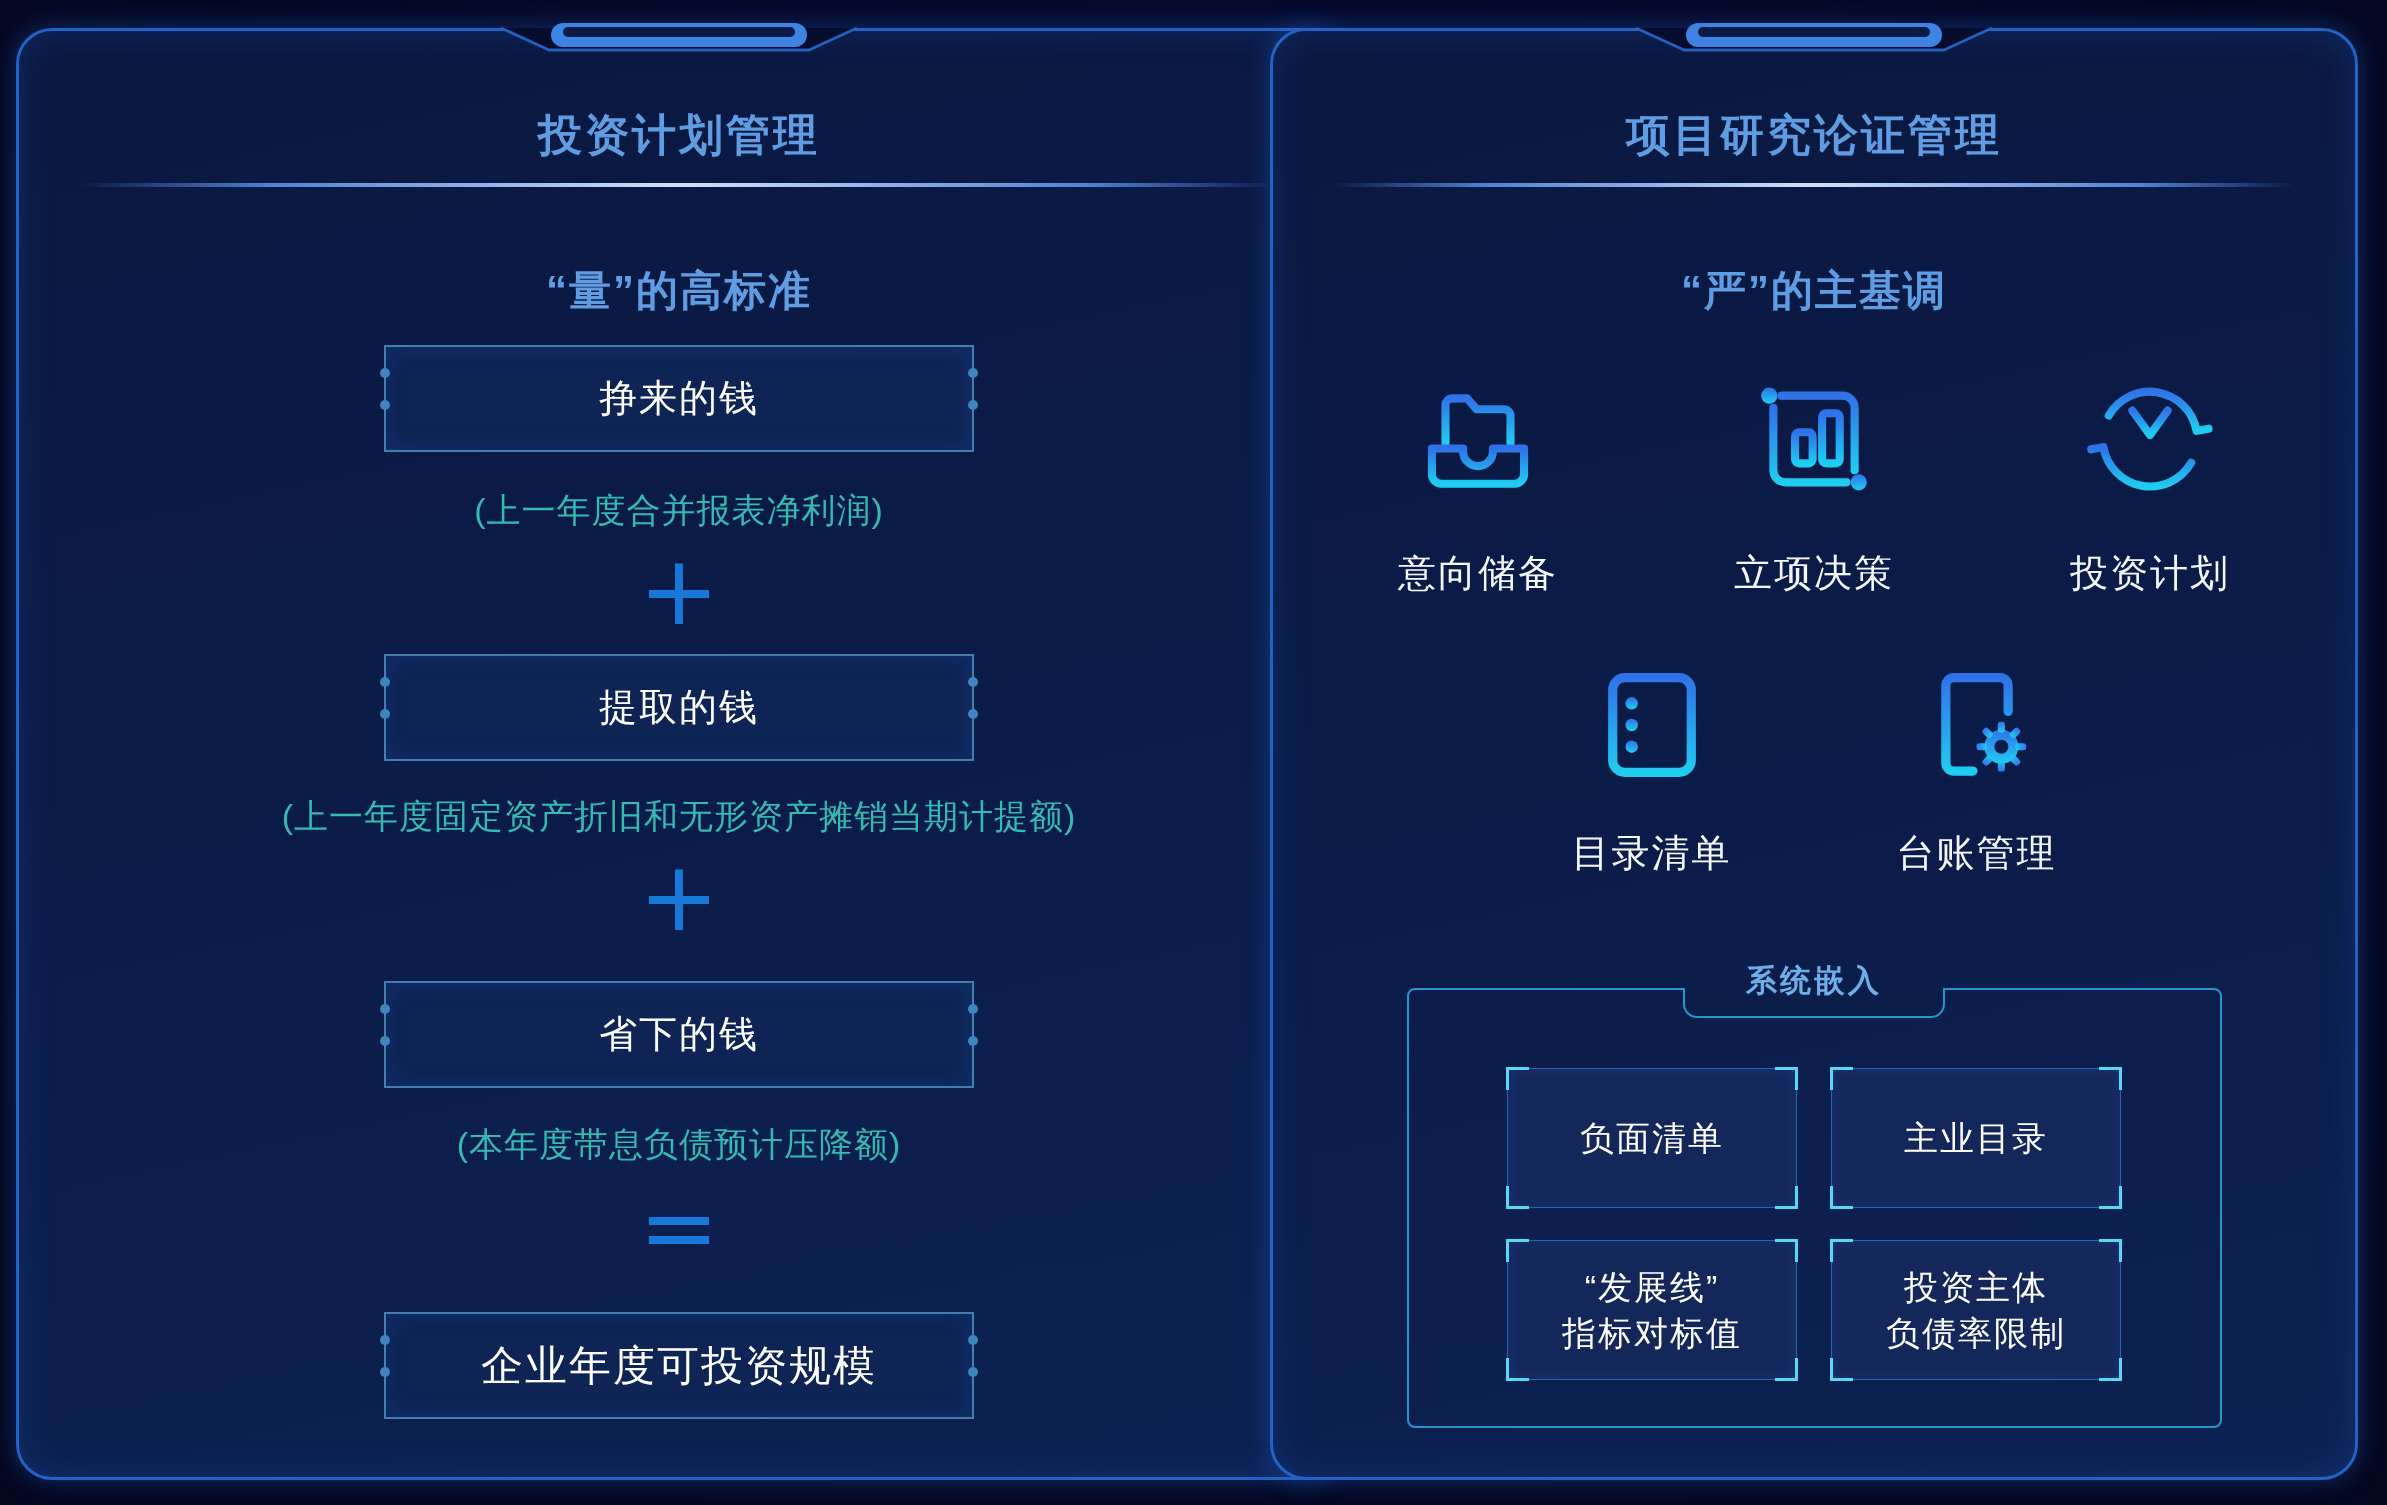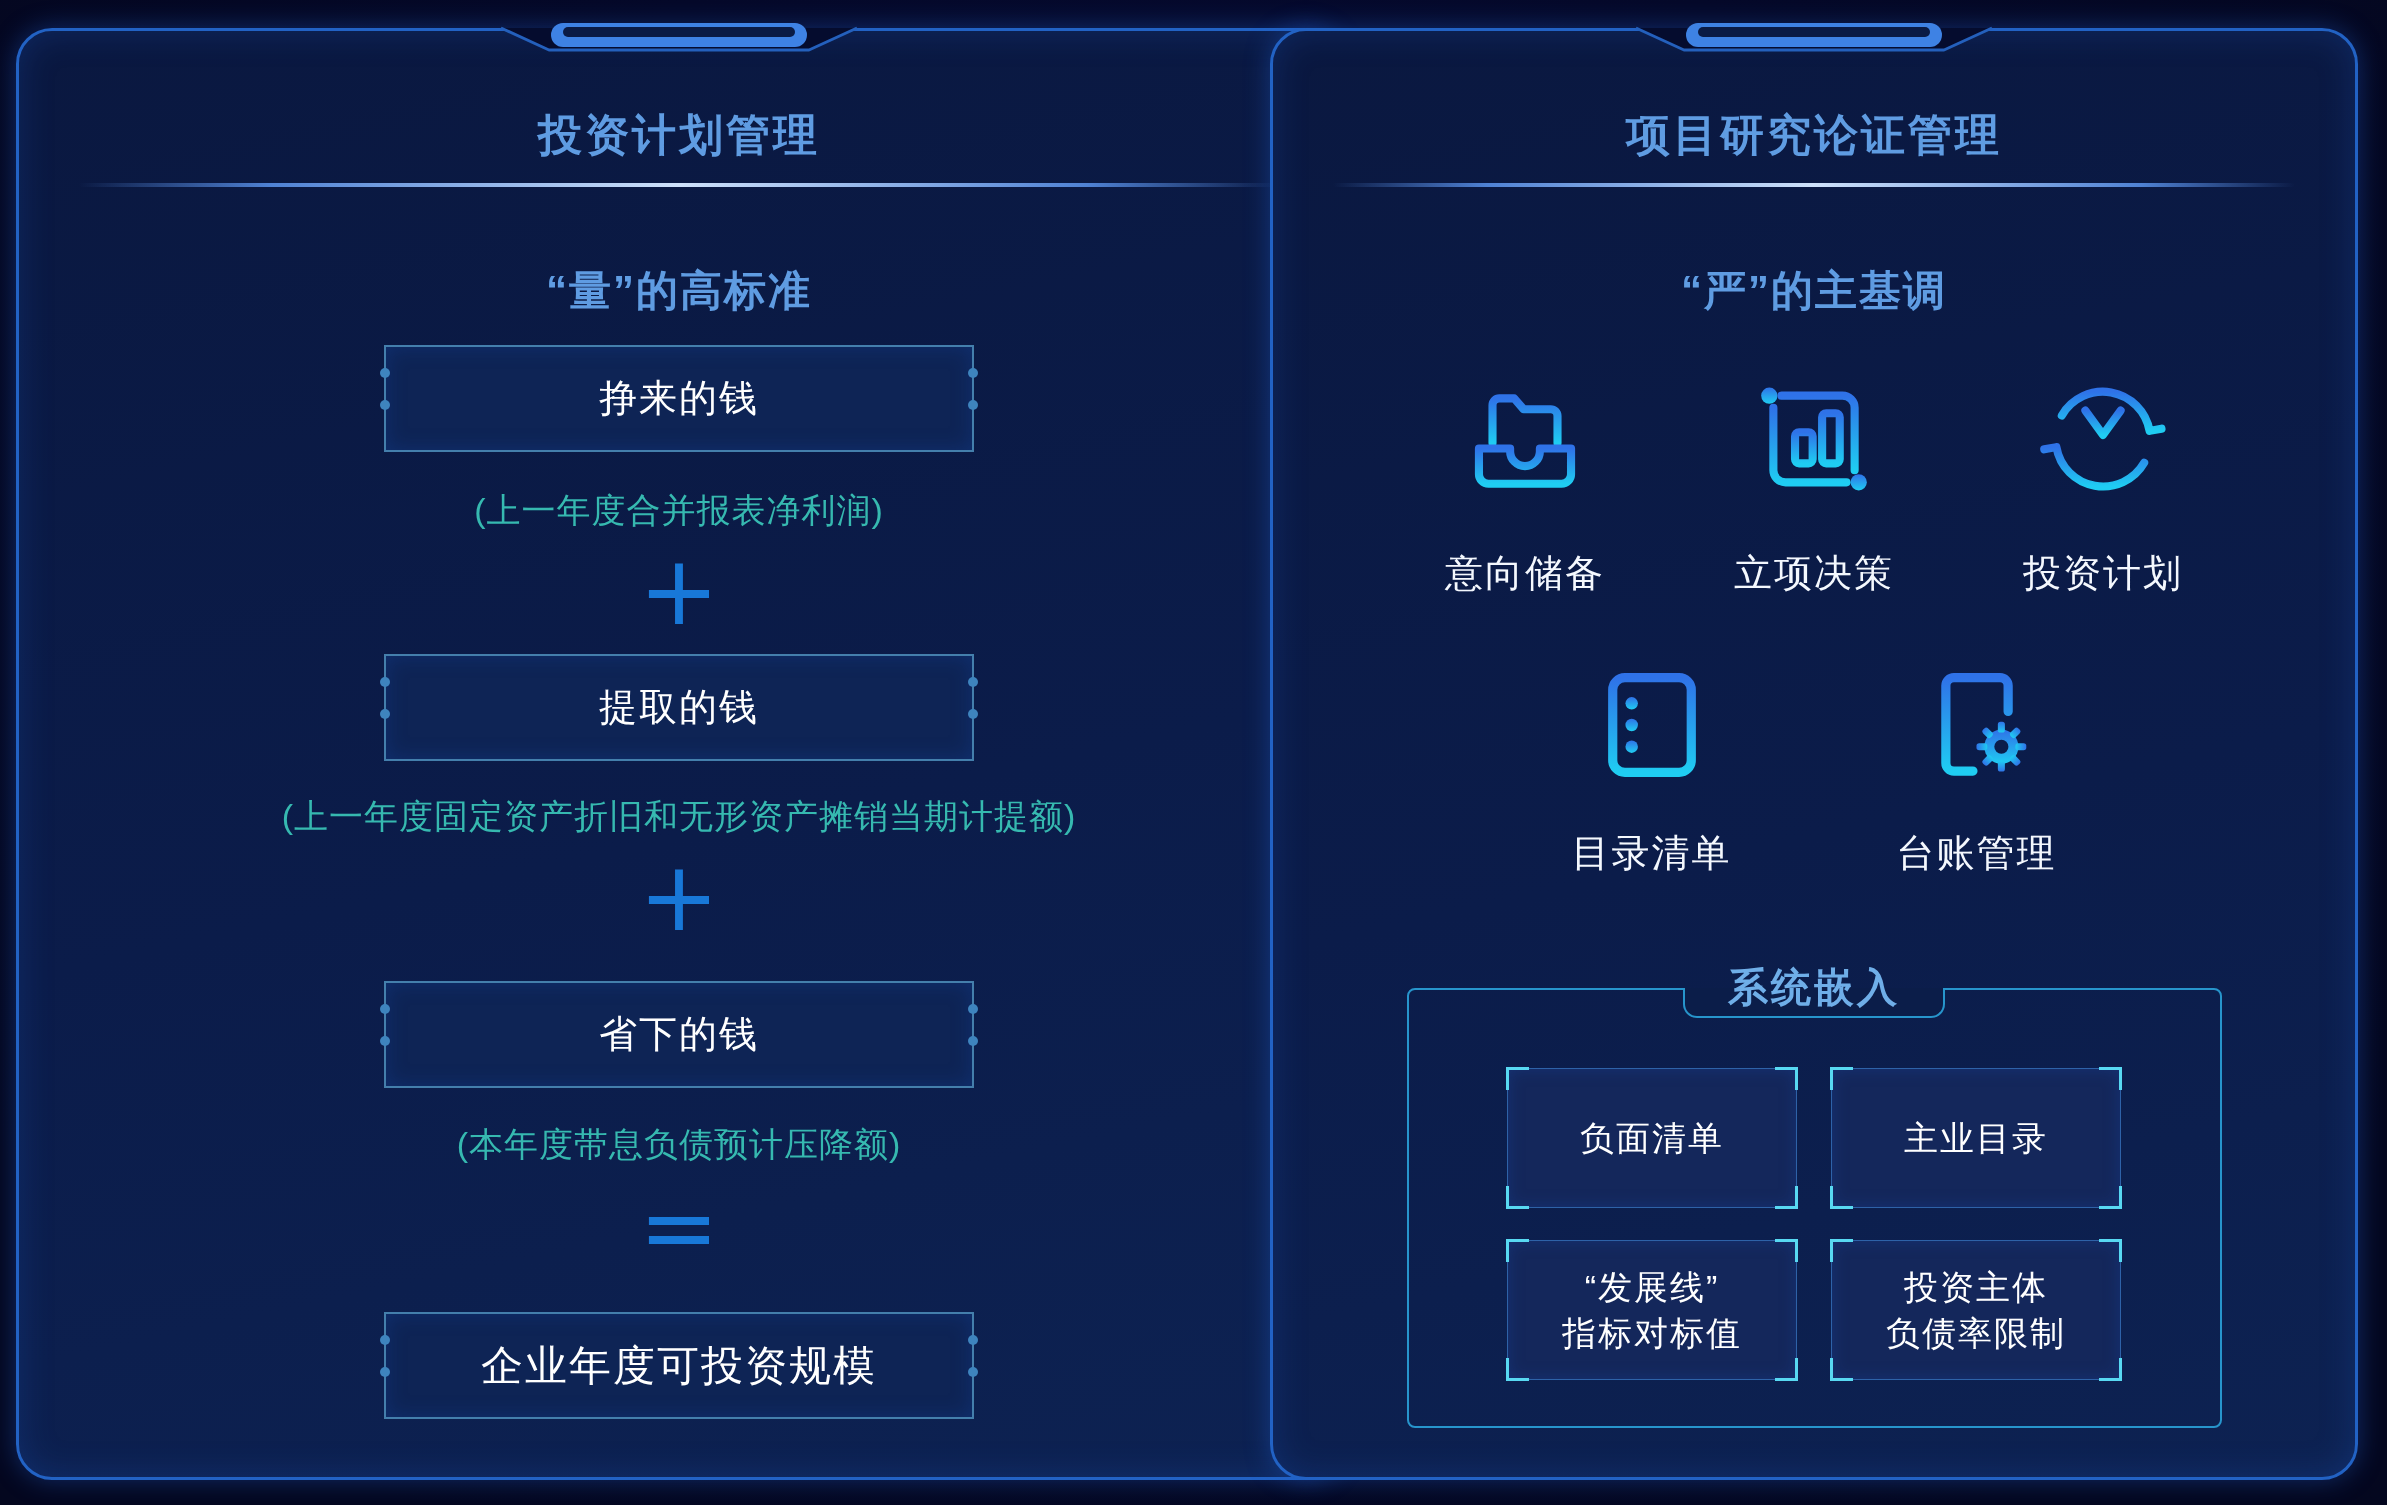--- a/index.html
+++ b/index.html
@@ -35,35 +35,35 @@
   .dot{position:absolute;width:10px;height:10px;border-radius:50%;background:#3e84be;}
   .dot.l{left:-6px}.dot.r{right:-6px}.dot.t{top:21px}.dot.b{top:53px}
   .caption{font-size:34px;line-height:44px;color:#36b9b0;text-align:center;letter-spacing:1px;}
   .op{height:60px;line-height:58px;text-align:center;color:#1878d8;
     font-size:96px;font-weight:400;font-family:"DejaVu Sans",sans-serif;}
   .mt46{margin-top:28px}.mt36{margin-top:36px}.mt30{margin-top:30px}.mt32{margin-top:32px}
   .mt33{margin-top:33px}.mt39{margin-top:53px}.mt34{margin-top:34px}
 
   
   .icon-row{display:flex;justify-content:center;}
-  .icon-row.r1{gap:69px;margin-top:57px;}
+  .icon-row.r1{gap:116px;margin-top:57px;}
   .icon-row.r2{gap:105px;margin-top:64px;}
   .icon-col{width:220px;display:flex;flex-direction:column;align-items:center;}
   .icon-col svg.pic{width:130px;height:130px;display:block;}
   .icon-label{margin-top:46px;font-size:38px;line-height:46px;color:#f4f8fe;letter-spacing:2px;}
   .icon-row.r2 .icon-label{margin-top:40px;}
 
   
   .embed-box{position:relative;width:815px;height:440px;margin:112px auto 0;box-sizing:border-box;
     border:2px solid #2795cc;border-radius:8px;}
   .embed-tab{position:absolute;top:-2px;left:50%;transform:translateX(-50%);
     width:262px;height:30px;background:#0b1d49;border:2px solid #2795cc;border-top:none;
     border-radius:0 0 14px 14px;box-sizing:border-box;}
   .embed-title{position:absolute;top:-30px;left:0;right:0;text-align:center;
-    font-size:40px;font-weight:700;color:#6faee8;letter-spacing:3px;}
+    font-size:31px;font-weight:700;color:#6faee8;letter-spacing:3px;}
   .embed-grid{display:grid;grid-template-columns:290px 290px;grid-auto-rows:140px;
     gap:32px 34px;justify-content:center;margin-top:78px;}
   .gbox{position:relative;box-sizing:border-box;background:#14275b;border:1px solid #2e62a8;
     display:flex;align-items:center;justify-content:center;text-align:center;
     color:#ffffff;font-size:34px;line-height:46px;letter-spacing:2px;white-space:pre-line;
     box-shadow:inset 0 0 16px rgba(25,75,170,.35);}
   .c{position:absolute;width:20px;height:20px;border:0 solid #58d9f2;}
   .c.tl{top:-2px;left:-2px;border-top-width:3px;border-left-width:3px;}
   .c.tr{top:-2px;right:-2px;border-top-width:3px;border-right-width:3px;}
   .c.bl{bottom:-2px;left:-2px;border-bottom-width:3px;border-left-width:3px;}

